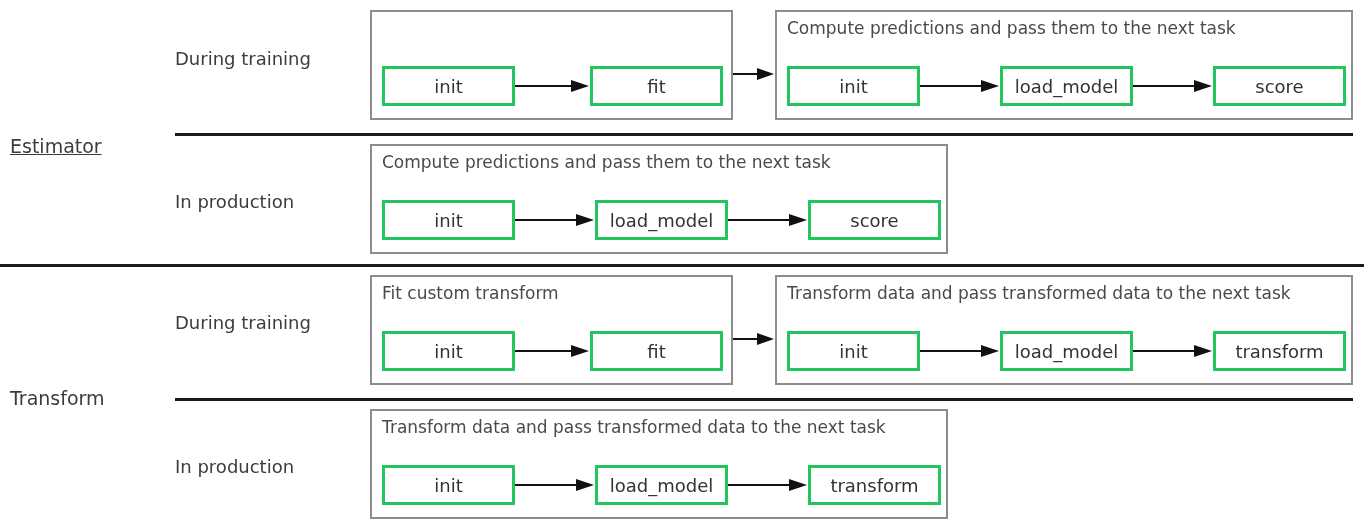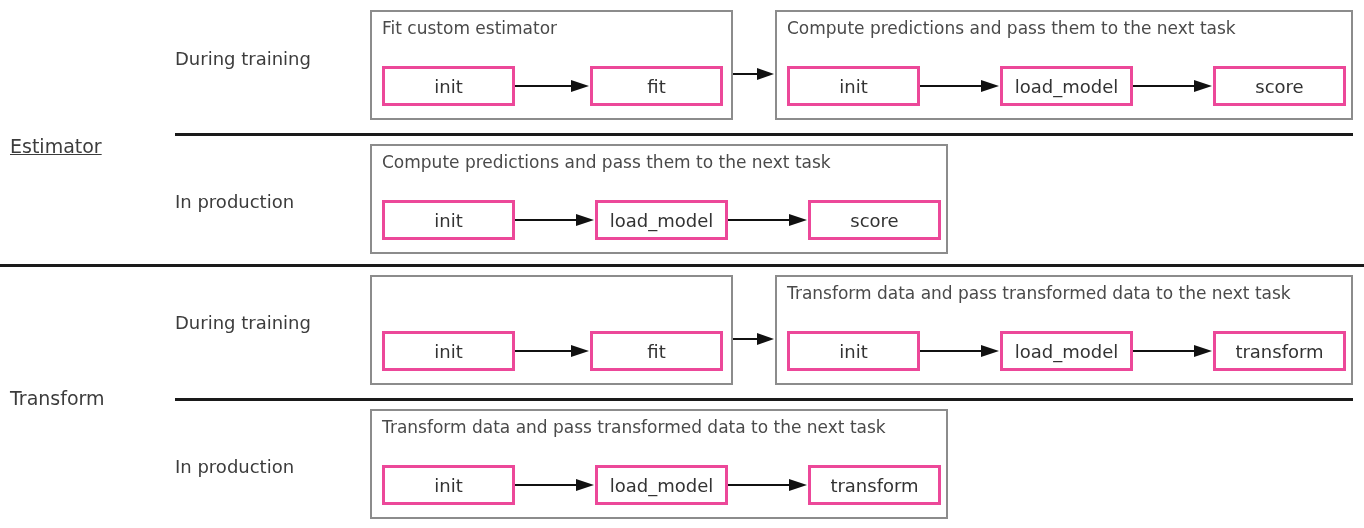--- a/index.html
+++ b/index.html
@@ -80,21 +80,21 @@
     top: 6px;
     font-size: 17px;
     color: #4a4a4a;
     white-space: nowrap;
   }
 
   
   .step {
     position: absolute;
     box-sizing: border-box;
-    border: 3px solid #ec4899;
+    border: 3px solid #22c55e;
     background: #ffffff;
     display: flex;
     align-items: center;
     justify-content: center;
     font-size: 18px;
     color: #333333;
     white-space: nowrap;
   }
 
   
@@ -109,21 +109,20 @@
 
 <div id="diagram">
 
   <div class="section" style="top:0px;height:264px;">
     <div class="section-label" style="top:135px;text-decoration:underline;">Estimator</div>
 
     <div class="row" style="top:0px;height:133px;">
       <div class="row-label" style="top:48px;">During training</div>
 
       <div class="group" style="left:370px;top:10px;width:363px;height:110px;">
-        <div class="group-title">Fit custom estimator</div>
         <div class="step" style="left:10px;top:54px;width:133px;height:40px;">init</div>
         <div class="arrow" style="left:143px;top:67px;width:75px;">
           <svg width="75" height="14" viewBox="0 0 75 14">
             <line x1="0" y1="7" x2="56" y2="7" stroke="#111111" stroke-width="2"></line>
             <polygon points="56,1 74,7 56,13" fill="#111111"></polygon>
           </svg>
         </div>
         <div class="step" style="left:218px;top:54px;width:133px;height:40px;">fit</div>
       </div>
 
@@ -182,20 +181,21 @@
 
   <div class="divider-major" style="top:264px;"></div>
 
   <div class="section" style="top:267px;height:261px;">
     <div class="section-label" style="top:120px;">Transform</div>
 
     <div class="row" style="top:0px;height:131px;">
       <div class="row-label" style="top:45px;">During training</div>
 
       <div class="group" style="left:370px;top:8px;width:363px;height:110px;">
+        <div class="group-title">Fit custom transform</div>
         <div class="step" style="left:10px;top:54px;width:133px;height:40px;">init</div>
         <div class="arrow" style="left:143px;top:67px;width:75px;">
           <svg width="75" height="14" viewBox="0 0 75 14">
             <line x1="0" y1="7" x2="56" y2="7" stroke="#111111" stroke-width="2"></line>
             <polygon points="56,1 74,7 56,13" fill="#111111"></polygon>
           </svg>
         </div>
         <div class="step" style="left:218px;top:54px;width:133px;height:40px;">fit</div>
       </div>
 

